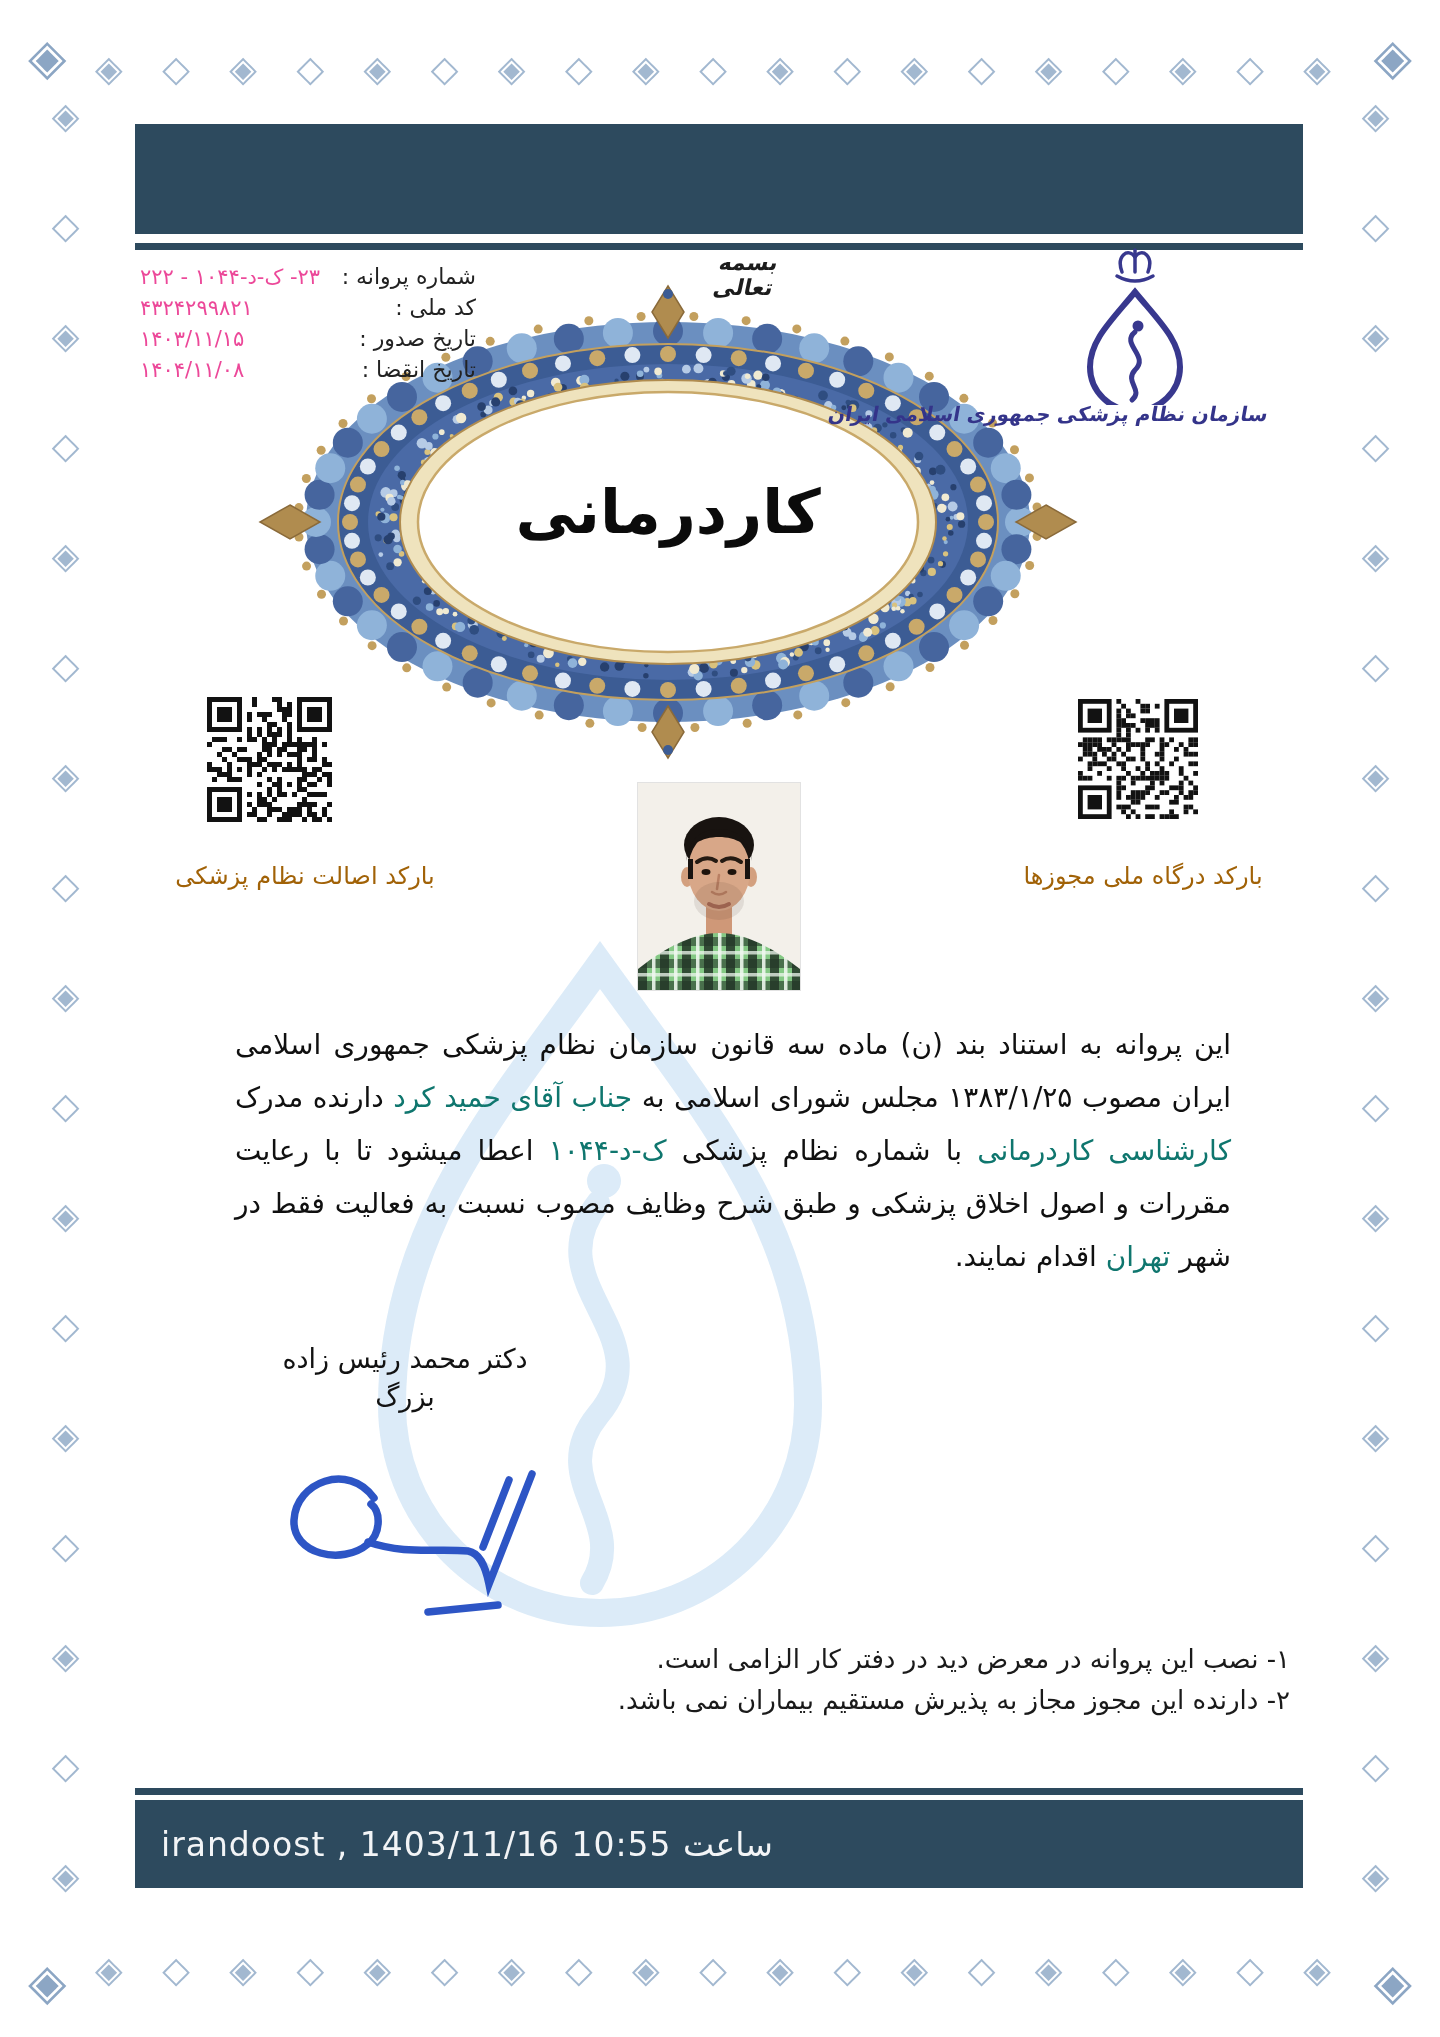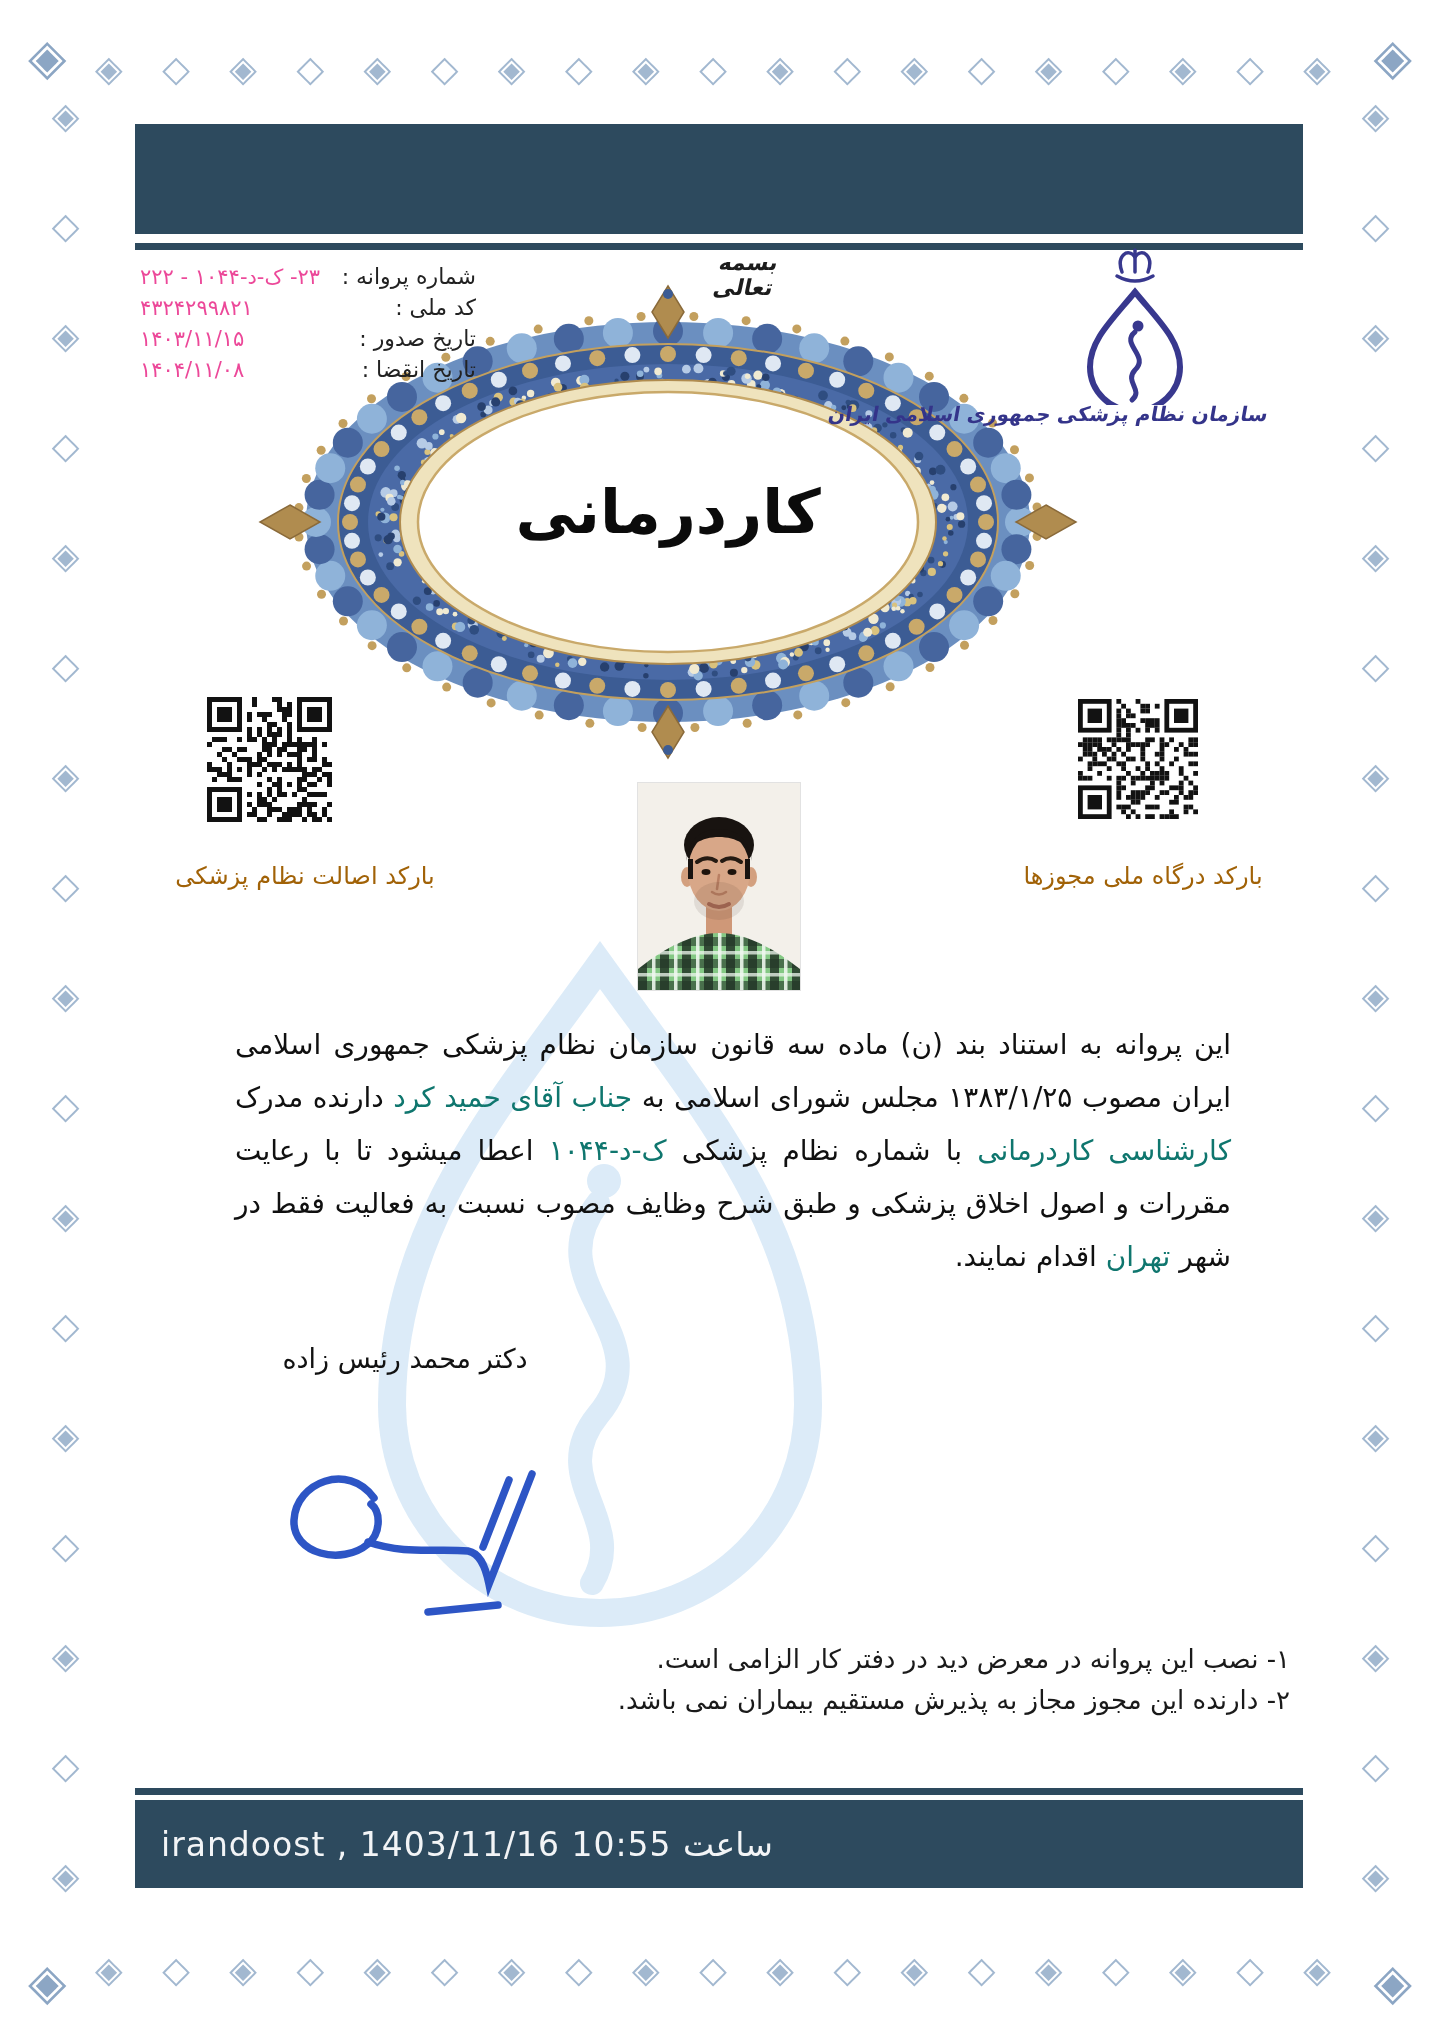--- a/index.html
+++ b/index.html
@@ -981,20 +981,21 @@
     <path d="M270,30 C170,170 62,290 62,470 A208,208 0 1 0 478,470 C478,290 370,170 270,30 Z" stroke-width="28"></path>
     <circle cx="274" cy="246" r="17" fill="#d6e8f7" stroke="none"></circle>
     <path d="M268,268 C205,350 335,400 268,480 C215,545 300,585 262,648" stroke-width="24"></path>
   </g>
 </svg>
 
 <div class="abs body-par" id="body-paragraph"><span>این پروانه به استناد بند (ن) ماده سه قانون سازمان نظام پزشکی جمهوری اسلامی ایران مصوب ۱۳۸۳/۱/۲۵ مجلس شورای اسلامی به </span><span class="blue">جناب آقای  حمید کرد</span><span> دارنده مدرک </span><span class="blue">کارشناسی کاردرمانی</span><span> با شماره نظام پزشکی </span><span class="blue">ک-د-۱۰۴۴</span><span> اعطا میشود تا با رعایت مقررات و اصول اخلاق پزشکی  و طبق شرح وظایف مصوب نسبت به فعالیت فقط در شهر </span><span class="blue">تهران</span><span> اقدام نمایند.</span></div>
 
 <div class="abs sig-block">
   <div>دکتر محمد رئیس زاده</div>
+  <div>بزرگ</div>
 </div>
 <svg class="abs sig-scribble" viewBox="0 0 315 190">
   <g stroke="#2d55c5" stroke-width="7.5" fill="none" stroke-linecap="round">
     <path d="M96,46 C70,10 18,30 16,68 C14,102 64,114 90,92 C103,81 103,60 93,52"></path>
     <path d="M90,90 C128,103 158,96 190,99 C201,101 207,112 211,132 L254,22"></path>
     <path d="M231,28 L205,95"></path>
     <path d="M150,160 L220,153"></path>
   </g>
 </svg>
 

